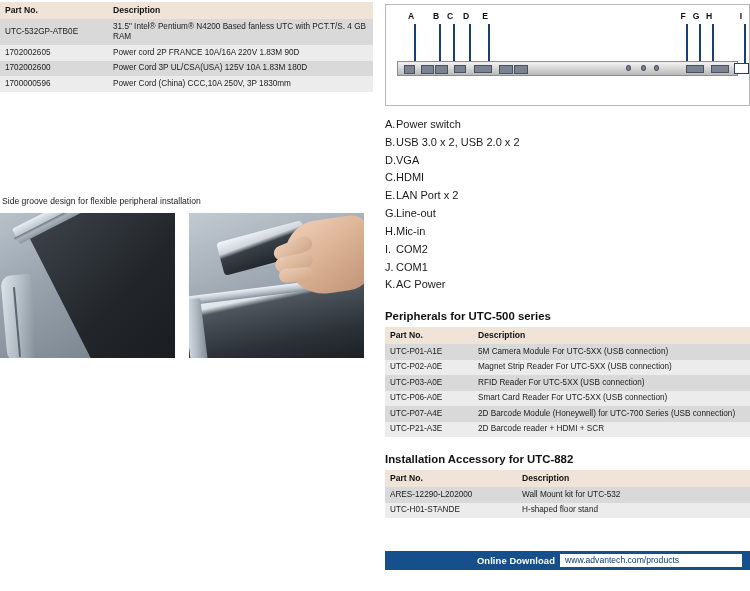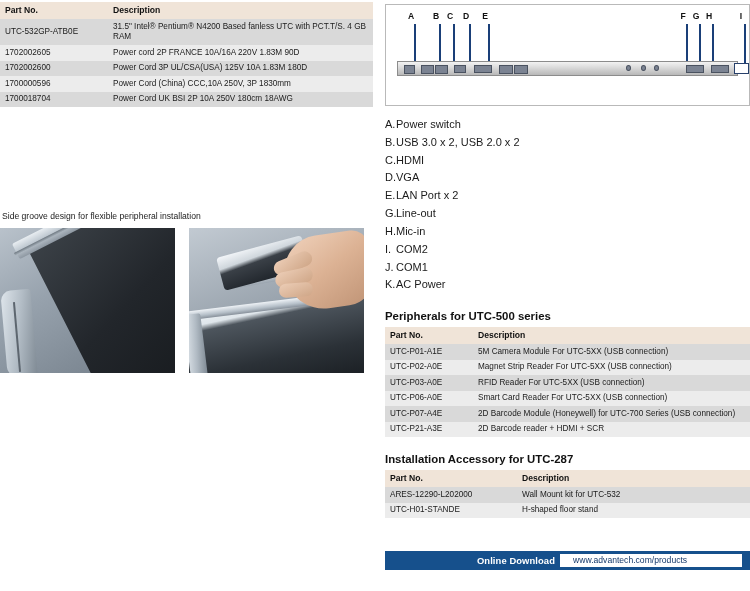--- a/index.html
+++ b/index.html
@@ -269,21 +269,21 @@
     color: #ffffff;
     font-size: 9.4px;
     font-weight: bold;
     margin-right: 5px;
     letter-spacing: 0.1px;
   }
   #download-url-box {
     background: #ffffff;
     color: #15396b;
     font-size: 8.6px;
-    padding: 2px 6px 2px 13px;
+    padding: 2px 6px 2px 5px;
     width: 182px;
     box-sizing: border-box;
     border: none;
     font-family: "Liberation Sans", sans-serif;
     height: 13px;
     line-height: 9px;
   }
 </style>
 </head>
 <body>
@@ -311,24 +311,20 @@
             <td>1702002605</td>
             <td>Power cord 2P FRANCE 10A/16A 220V 1.83M 90D</td>
           </tr>
           <tr>
             <td>1702002600</td>
             <td>Power Cord 3P UL/CSA(USA) 125V 10A 1.83M 180D</td>
           </tr>
           <tr>
             <td>1700000596</td>
             <td>Power Cord (China) CCC,10A 250V, 3P 1830mm</td>
-          </tr>
-          <tr>
-            <td>1700018704</td>
-            <td>Power Cord UK BSI 2P 10A 250V 180cm 18AWG</td>
           </tr>
         </tbody>
     </table>
   </div>
 
   <div id="groove-caption">Side groove design for flexible peripheral installation</div>
 
   <div id="photo-row">
     <div class="photo" id="photo-bezel-corner">
       <div class="screen"></div>
@@ -390,22 +386,22 @@
       <div class="io-port" style="left:288px;width:18px; height:8px;"></div>
       <div class="io-port" style="left:313px;width:18px; height:8px;"></div>
       <div class="io-port" style="left:336px;width:15px; height:11px; top:1px; background:#ffffff; border:1.4px solid #27406b;"></div>
     </div>
   </div>
 
   <div id="io-legend">
     <div class="col left" id="io-legend-left">
         <div class="legend-item"><span class="lk">A.</span><span>Power switch</span></div>
         <div class="legend-item"><span class="lk">B.</span><span>USB 3.0 x 2, USB 2.0 x 2</span></div>
+        <div class="legend-item"><span class="lk">D.</span><span>VGA</span></div>
         <div class="legend-item"><span class="lk">C.</span><span>HDMI</span></div>
-        <div class="legend-item"><span class="lk">D.</span><span>VGA</span></div>
         <div class="legend-item"><span class="lk">E.</span><span>LAN Port x 2</span></div>
       </div>
     <div class="col right" id="io-legend-right">
         <div class="legend-item"><span class="lk">G.</span><span>Line-out</span></div>
         <div class="legend-item"><span class="lk">H.</span><span>Mic-in</span></div>
         <div class="legend-item"><span class="lk">I.</span><span>COM2</span></div>
         <div class="legend-item"><span class="lk">J.</span><span>COM1</span></div>
         <div class="legend-item"><span class="lk">K.</span><span>AC Power</span></div>
       </div>
   </div>
@@ -443,21 +439,21 @@
           <td>UTC-P07-A4E</td>
           <td>2D Barcode Module (Honeywell) for UTC-700 Series (USB connection)</td>
         </tr>
         <tr>
           <td>UTC-P21-A3E</td>
           <td>2D Barcode reader + HDMI + SCR</td>
         </tr>
       </tbody>
   </table>
 
-  <div class="section-heading">Installation Accessory for UTC-287</div>
+  <div class="section-heading">Installation Accessory for UTC-882</div>
   <table class="spec-table" id="accessory-table">
     <colgroup>
         <col class="c1">
         <col>
       </colgroup>
     <thead>
       <tr>
         <th>Part No.</th>
         <th>Description</th>
       </tr>

